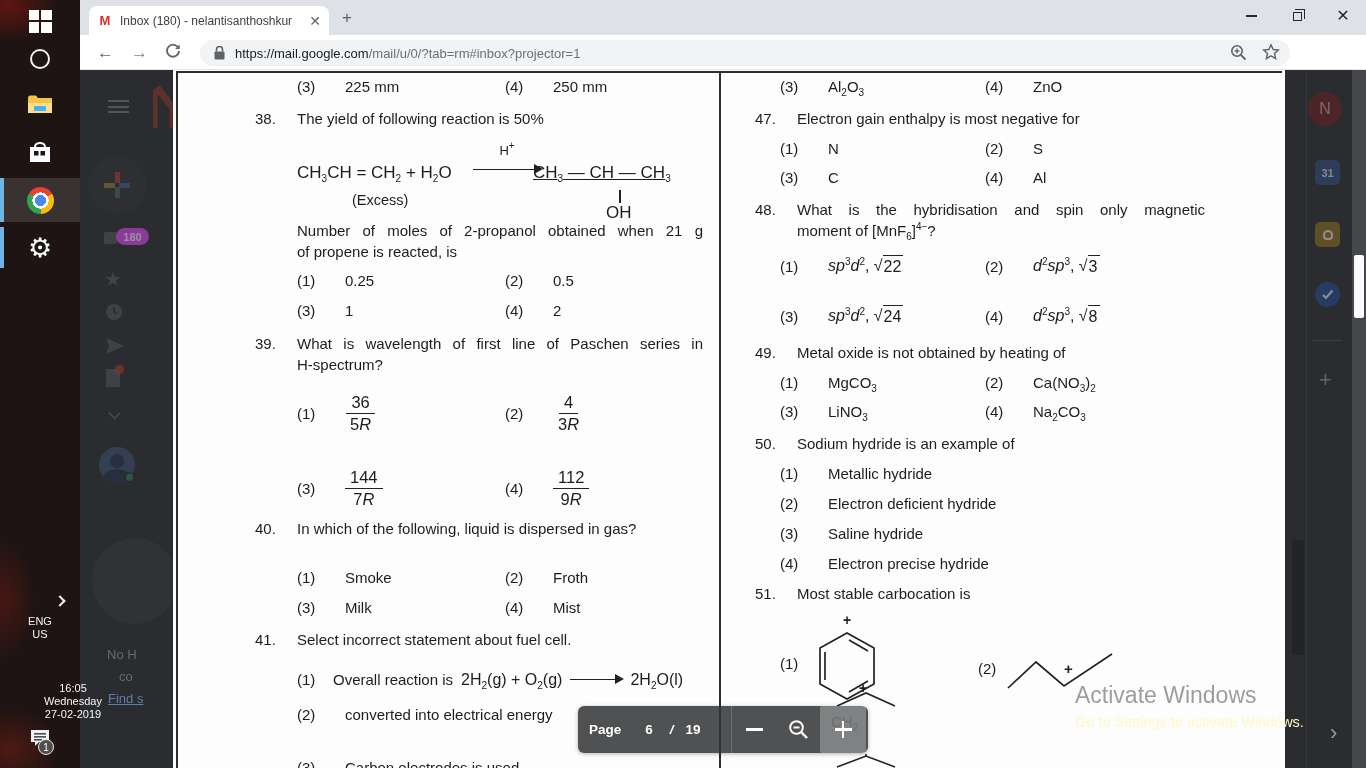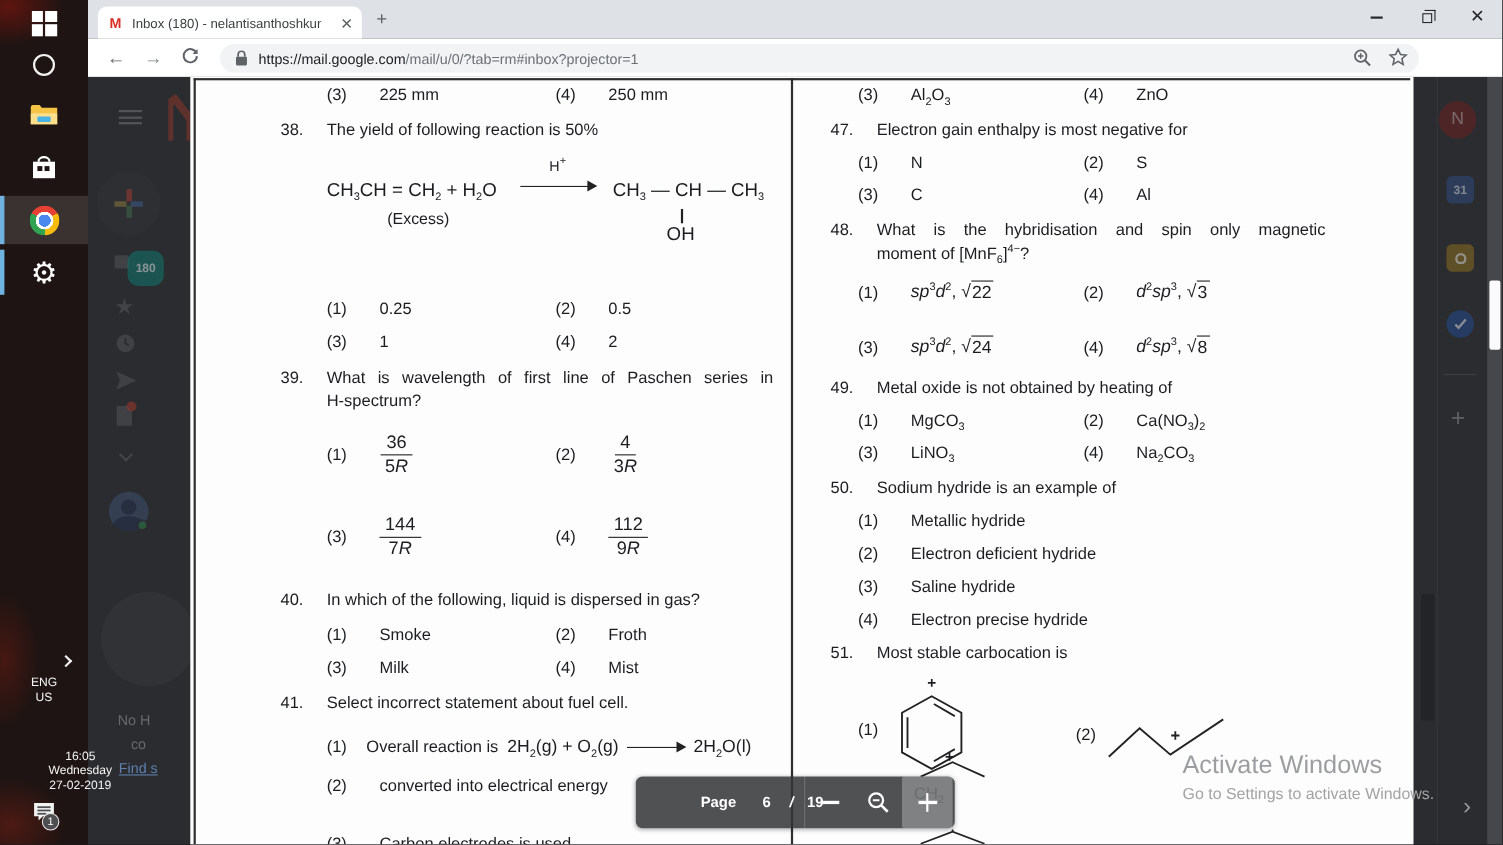--- a/index.html
+++ b/index.html
@@ -63,21 +63,21 @@
   
   .content{position:absolute;left:0;top:70px;width:1286px;height:698px;background:#2b2c2f;overflow:hidden;}
   .dim{opacity:.55;}
   .hamb{position:absolute;left:28px;top:30px;width:21px;height:13px;border-top:2px solid #74767a;border-bottom:2px solid #74767a;}
   .hamb::before{content:'';display:block;margin-top:3.6px;height:2px;background:#74767a;}
   .mpart{position:absolute;left:73px;top:16px;}
   .compose{position:absolute;left:8px;top:86px;width:58px;height:58px;border-radius:50%;background:#323337;
     display:flex;align-items:center;justify-content:center;}
   .gplus{width:28px;height:28px;position:relative;}
   .gplus span{position:absolute;}
-  .inbox-badge{position:absolute;left:36px;top:158px;min-width:33px;height:32px;border-radius:10px;background:#0f766e;
+  .inbox-badge{position:absolute;left:36px;top:158px;min-width:33px;height:17px;border-radius:10px;background:#d946ef;
     color:rgba(255,255,255,.82);font-size:11px;font-weight:bold;display:flex;align-items:center;justify-content:center;padding:0 6px;}
   .inbox-frag{position:absolute;left:24px;top:162px;width:13px;height:12px;background:#515357;border-radius:2px;}
   .lstar{position:absolute;left:24px;top:198px;color:#55575b;font-size:20px;line-height:22px;}
   .lchev{position:absolute;left:30px;top:339px;width:9px;height:9px;border-right:2px solid #56585c;border-bottom:2px solid #56585c;transform:rotate(45deg);}
   .lavatar{position:absolute;left:19px;top:377px;width:36px;height:36px;border-radius:50%;background:#3c4f6d;overflow:hidden;}
   .lavatar .hd{position:absolute;left:11px;top:7px;width:14px;height:14px;border-radius:50%;background:#23304d;}
   .lavatar .bd{position:absolute;left:4px;top:22px;width:28px;height:18px;border-radius:50%;background:#23304d;}
   .gdot{position:absolute;left:44px;top:402px;width:11px;height:11px;border-radius:50%;background:#2e7d40;border:2px solid #2b2c2f;}
   .bigc{position:absolute;left:12px;top:468px;width:86px;height:86px;border-radius:50%;background:rgba(255,255,255,.03);}
   .dimtxt{position:absolute;font-size:13px;color:#67696d;}
@@ -120,42 +120,42 @@
   .frac{display:inline-flex;flex-direction:column;align-items:center;font-size:16.5px;line-height:19px;}
   .fn{padding:0 5px 1px;border-bottom:1.7px solid #222;}
   .fd{padding:1px 5px 0;}
   .sqrt{display:inline-flex;align-items:flex-start;}
   .sqv{border-top:1.7px solid #222;padding:0 2px 0 1px;}
   .fsci{font-size:16px;}
   .arr{position:relative;display:inline-block;height:1.8px;background:#222;vertical-align:middle;}
   .arr::after{content:'';position:absolute;right:-2px;top:-4.2px;border:5px solid transparent;border-left:9px solid #222;border-right:0;}
   .reaction{position:absolute;left:124px;top:76px;width:423px;height:78px;font-size:17px;}
   .rx-left{position:absolute;left:0;top:16px;}
-  .rx-right{position:absolute;left:260px;top:16px;}
+  .rx-right{position:absolute;left:236px;top:16px;text-decoration:underline;}
   .rxarrow{position:absolute;left:175px;top:-2px;width:70px;text-align:center;font-size:13px;line-height:14px;}
   .rxarrow .arr{width:68px;margin-top:8px;}
   .rx-excess{position:absolute;left:55px;top:44px;font-size:14.5px;}
   .rx-bond{position:absolute;left:322px;top:44px;width:1.7px;height:13px;background:#222;}
   .rx-oh{position:absolute;left:309px;top:56px;}
   .struct{position:absolute;}
   .plus-s{font-size:14px;font-weight:bold;}
   
   .pdfbar{position:absolute;left:405px;top:636px;width:290px;height:47px;border-radius:6px;
     background:rgba(50,52,54,.86);display:flex;align-items:center;color:#fff;z-index:5;box-shadow:0 1px 4px rgba(0,0,0,.3);}
-  .pb-left{display:flex;align-items:center;width:153px;font-size:13.5px;font-weight:bold;padding-left:48px;}
+  .pb-left{display:flex;align-items:center;width:153px;font-size:13.5px;font-weight:bold;}
   .pb-div{width:1px;height:47px;background:rgba(255,255,255,.18);}
   .pb-btn{display:flex;align-items:center;justify-content:center;height:47px;}
   .minusbar{width:17px;height:2.4px;background:#fff;}
   .plusglyph{position:relative;width:17px;height:17px;}
   .plusglyph::before{content:'';position:absolute;left:0;top:7.3px;width:17px;height:2.4px;background:#fff;}
   .plusglyph::after{content:'';position:absolute;left:7.3px;top:0;width:2.4px;height:17px;background:#fff;}
   .pb-hl{background:rgba(255,255,255,.28);width:46px;border-radius:2px;}
   .watermark{position:absolute;left:995px;top:612px;color:#9b9da1;z-index:8;pointer-events:none;}
   .wm1{font-size:23px;font-weight:300;}
-  .wm2{font-size:14.5px;margin-top:5px;color:#a3a3a3;}
+  .wm2{font-size:14.5px;margin-top:5px;color:#fef9c3;}
 </style>
 </head>
 <body>
 
 <div class="screen">
 
   <div class="taskbar">
     <div class="hl-box" style="top:178px;height:44px;"></div>
     <div class="hl-bar" style="top:178px;height:44px;"></div>
     <div class="hl-bar" style="top:227px;height:41px;"></div>
@@ -355,20 +355,24 @@
           <span class="rxarrow">
             <span>H<sup>+</sup></span>
             <span class="arr"></span>
           </span>
           <span class="rx-excess">(Excess)</span>
           <span class="rx-right">CH<sub>3</sub> — CH — CH<sub>3</sub></span>
           <span class="rx-bond"></span>
           <span class="rx-oh">OH</span>
         </div>
 
+        <div class="row" style="left:124px;top:150px;width:406px;">
+          <span class="jl">Number of moles of 2-propanol obtained when 21 g</span>
+          <span>of propene is reacted, is</span>
+        </div>
 
         <div class="row gridL" style="left:124px;top:200px;width:406px;">
           <div class="opt">
               <span class="on">(1)</span>
               <span>0.25</span>
             </div>
           <div class="opt">
               <span class="on">(2)</span>
               <span>0.5</span>
             </div>
@@ -418,21 +422,21 @@
             </div>
           <div class="opt">
               <span class="on">(4)</span>
               <span><span class="frac">
                   <span class="fn">112</span>
                   <span class="fd">9<i>R</i></span>
                 </span></span>
             </div>
         </div>
 
-        <div class="q" style="left:82px;top:465px;align-items:center;">
+        <div class="q" style="left:82px;top:448px;align-items:center;">
           <span class="qn">40.</span>
           <span class="qbL">In which of the following, liquid is dispersed in gas?</span>
         </div>
         <div class="row gridL" style="left:124px;top:497px;width:406px;">
           <div class="opt">
               <span class="on">(1)</span>
               <span>Smoke</span>
             </div>
           <div class="opt">
               <span class="on">(2)</span>

